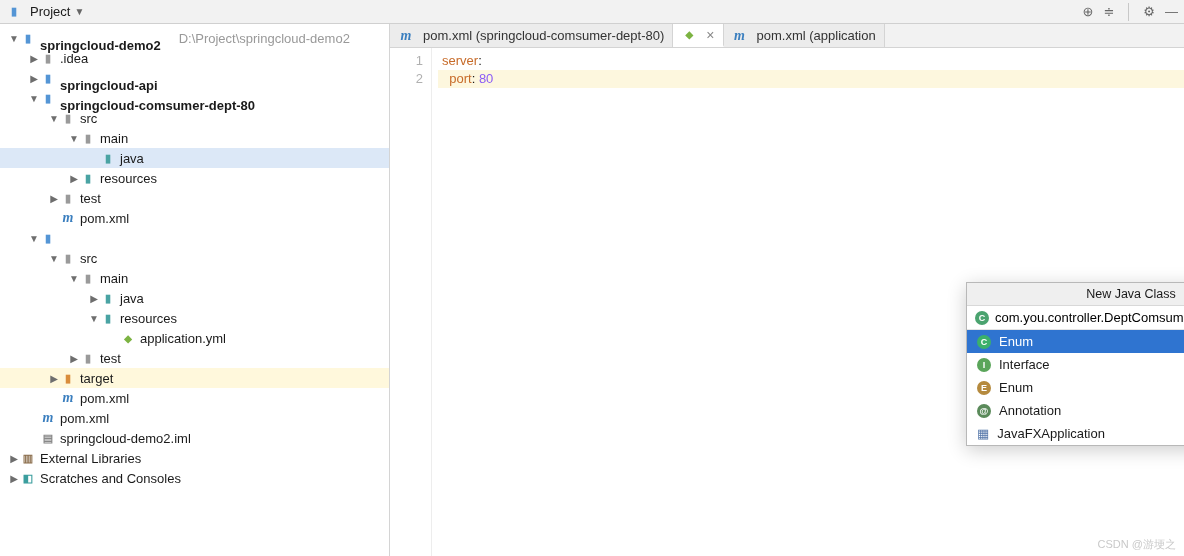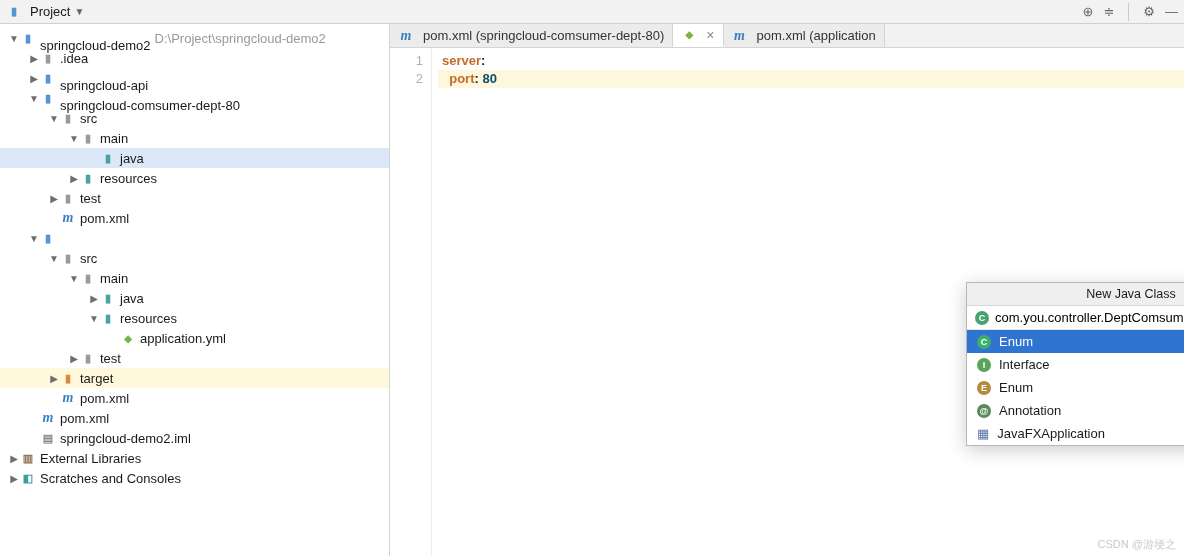--- a/index.html
+++ b/index.html
@@ -20,35 +20,35 @@
 .ic { width:16px; height:16px; margin-right:4px; display:inline-flex; align-items:center; justify-content:center; font-size:11px; font-weight:bold; }
 .folder-blue { color:#5495d5; }
 .folder-gray { color:#9a9a9a; }
 .folder-teal { color:#4aa3a3; }
 .folder-orange { color:#d98d3c; }
 .m-icon { color:#3b7fbf; font-style:italic; font-family:Georgia,serif; font-size:14px; }
 .yml-icon { color:#7cb342; font-size:10px;}
 .iml-icon { color:#888; }
 .lib-icon { color:#8c6f4e; }
 .scratch-icon { color:#3b9e9e; }
-.bold { font-weight:400;margin-top:14px; }
-.path { color:#999; margin-left:4px; }
+.bold { font-weight:700;margin-top:14px; }
+.path { color:#999; margin-left:18px; }
 
 .editor-area { flex:1; display:flex; flex-direction:column; position:relative; }
 .tabs { height:24px; background:#f2f2f2; border-bottom:1px solid #d4d4d4; display:flex; align-items:stretch; }
 .tab { display:flex; align-items:center; padding:0 8px; gap:5px; border-right:1px solid #d4d4d4; background:#ececec; font-size:12.5px; color:#333; cursor:pointer; }
 .tab.active { background:#fff; border-bottom:2px solid #fff; }
 .tab .close { color:#888; font-size:14px; }
 .gutter { width:42px; background:#fff; border-right:1px solid #ededed; text-align:right; padding:4px 8px 0 0; color:#b0b0b0; font-family:Consolas,monospace; font-size:12.5px; line-height:18px; }
 .code-body { display:flex; flex:1; }
 .code { flex:1; padding:4px 0 0 6px; font-family:Consolas,monospace; font-size:13px; line-height:18px; }
 .code .key { color:#c76b29; }
-.code .num { color:#0c4a6e; }
+.code .num { color:#8b5cf6; }
 .hl-line { background:#fdf7de; }
-.code-line { display:block; padding-left:4px;font-weight:bold; }
+.code-line { display:block; padding-left:4px; }
 
 .popup { position:absolute; left:576px; top:258px; width:330px; background:#fff; border:1px solid #b8b8b8; box-shadow:0 4px 18px rgba(0,0,0,.2); }
 .popup-title { background:#efefef; text-align:center; padding:4px 0; border-bottom:1px solid #d8d8d8; font-size:12.5px; }
 .popup-input-row { padding:4px 8px; border-bottom:1px solid #e4e4e4; display:flex; align-items:center; gap:6px; }
 .popup-input-row input { border:none; outline:none; flex:1; font-size:13px; }
 .popup-list { }
 .popup-item { display:flex; align-items:center; gap:8px; padding:4px 10px; font-size:13px; cursor:pointer; }
 .popup-item.sel { background:#2f74d0; color:#fff; }
 .circ { width:14px; height:14px; border-radius:50%; display:inline-flex; align-items:center; justify-content:center; font-size:9px; font-weight:bold; color:#fff; }
 .circ.c { background:#4aa36f; }

